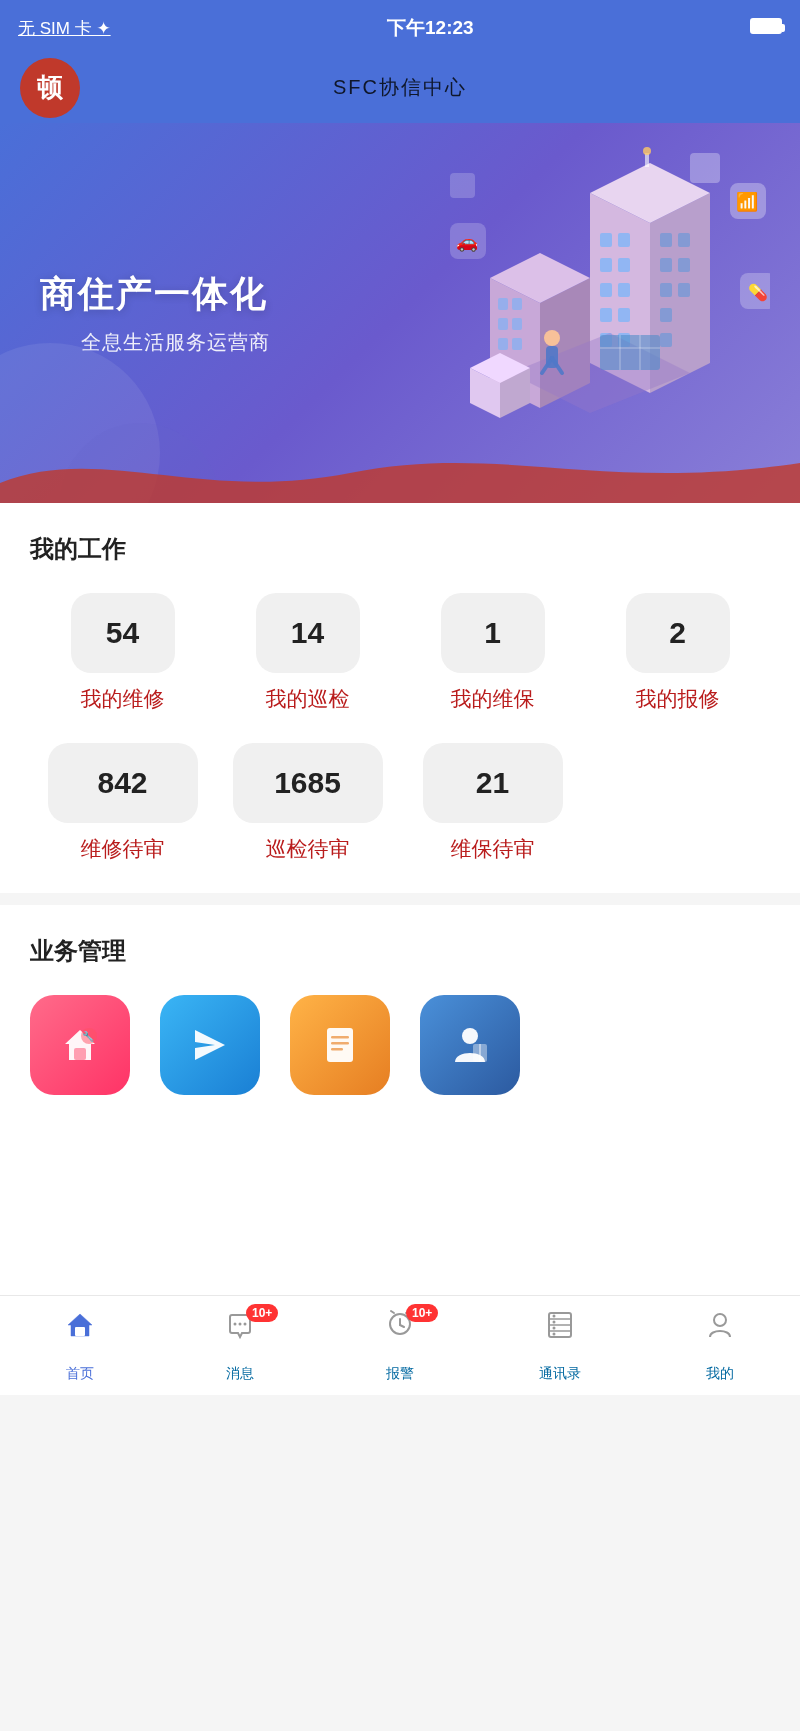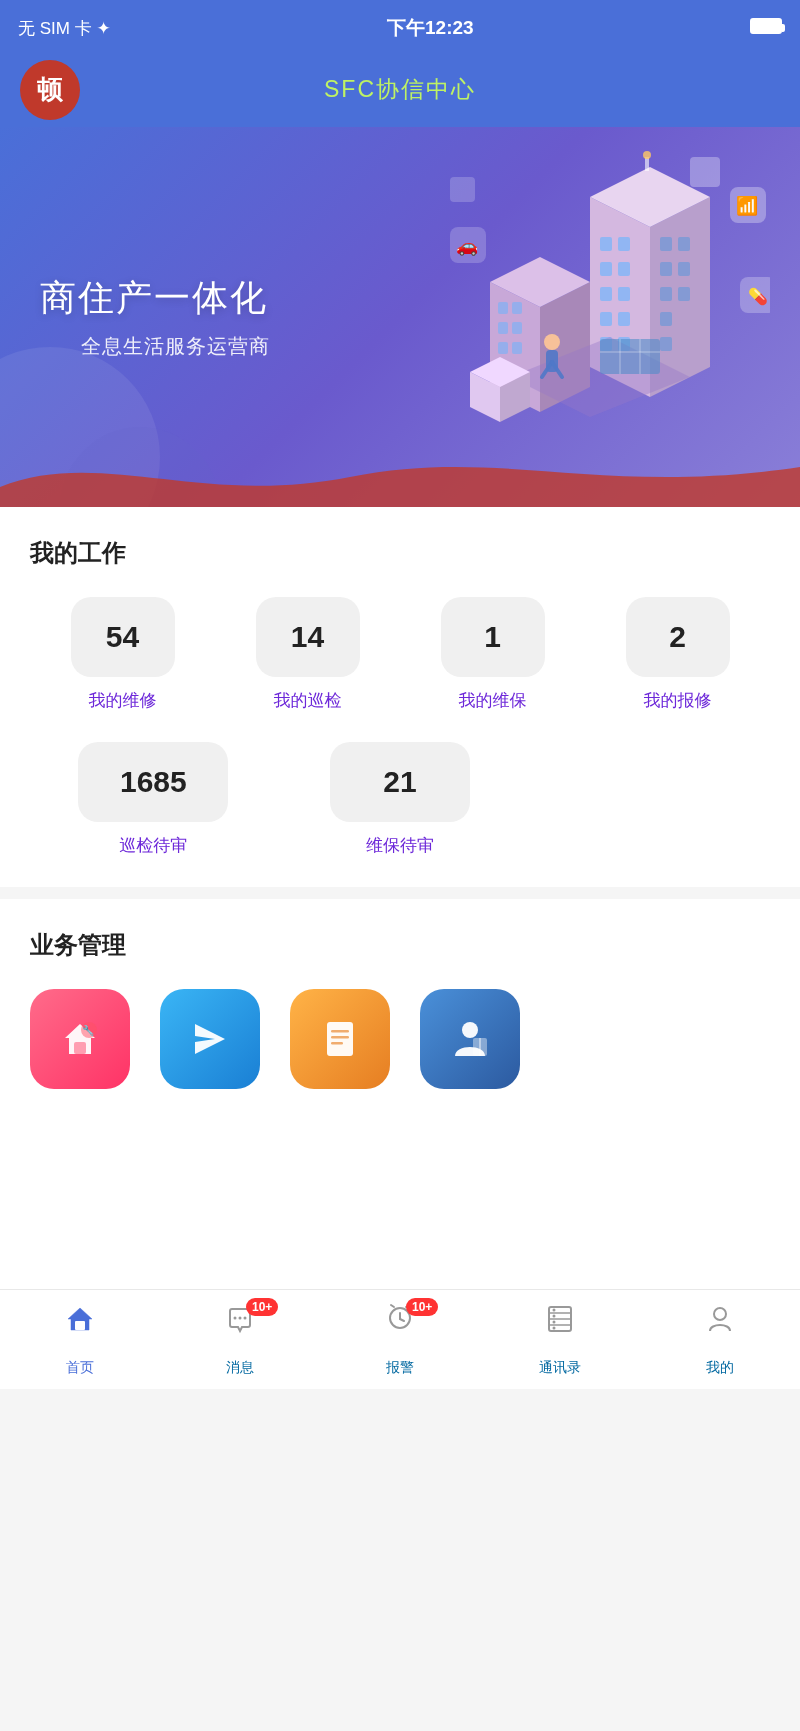--- a/index.html
+++ b/index.html
@@ -17,21 +17,21 @@
       background: #4a6fd8;
       color: white;
       display: flex;
       align-items: center;
       justify-content: space-between;
       padding: 0 18px;
       height: 56px;
       font-size: 18px;
       font-weight: 500;
     }
-    .status-left { display: flex; align-items: flex-end; gap: 8px; font-size: 17px; }
+    .status-left { display: flex; align-items: flex-end; gap: 8px; font-size: 17px; text-decoration: underline; }
     .status-center { font-size: 19px; font-weight: 600; }
     .status-right { font-size: 16px; }
     .battery-icon {
       display: inline-block;
       width: 32px; height: 16px;
       border: 2px solid white;
       border-radius: 3px;
       position: relative;
       background: white;
     }
@@ -60,22 +60,22 @@
       background: #c0392b;
       border-radius: 50%;
       display: flex;
       align-items: center;
       justify-content: center;
       color: white;
       font-size: 26px;
       font-weight: bold;
     }
     .app-title {
-      color: #bef264;
-      font-size: 23px;
+      color: #0f172a;
+      font-size: 20px;
       font-weight: 500;
       letter-spacing: 2px;
     }
 
     
     .banner {
       background: linear-gradient(135deg, #4a6fd8 0%, #6a5acd 50%, #8a7fd8 100%);
       height: 380px;
       position: relative;
       overflow: hidden;
@@ -102,21 +102,21 @@
       bottom: 0; left: 0; right: 0;
       height: 80px;
     }
     .banner-text {
       position: relative;
       z-index: 2;
       color: white;
     }
     .banner-title {
       font-size: 36px;
-      font-weight: 400;
+      font-weight: 700;
       letter-spacing: 2px;
       text-shadow: 0 2px 8px rgba(0,0,0,0.2);
     }
     .banner-subtitle {
       font-size: 20px;
       margin-top: 10px;
       opacity: 0.9;
       letter-spacing: 1px;
       margin-left: 41px;
     }
@@ -173,22 +173,22 @@
       width: 104px; height: 80px;
       display: flex;
       align-items: center;
       justify-content: center;
       font-size: 30px;
       font-weight: 600;
       color: #222;
     }
 
     .work-label {
-      font-size: 17px;
-      color: #6d28d9;
+      font-size: 21px;
+      color: #b91c1c;
       text-align: left;
     }
 
     .divider {
       height: 12px;
       background: #f5f5f5;
     }
 
     
     .business-grid {
@@ -429,20 +429,24 @@
           <div class="work-label">我的维保</div>
         </div>
         <div class="work-item">
           <div class="work-badge">2</div>
           <div class="work-label">我的报修</div>
         </div>
       </div>
 
       <div class="work-row" style="margin-top:20px;">
         <div class="work-item">
+          <div class="work-badge" style="width:150px;">842</div>
+          <div class="work-label">维修待审</div>
+        </div>
+        <div class="work-item">
           <div class="work-badge" style="width:150px;">1685</div>
           <div class="work-label">巡检待审</div>
         </div>
         <div class="work-item">
           <div class="work-badge" style="width:140px;">21</div>
           <div class="work-label">维保待审</div>
         </div>
 
         <div class="work-item" style="visibility:hidden;">
           <div class="work-badge" style="width:150px;"></div>

